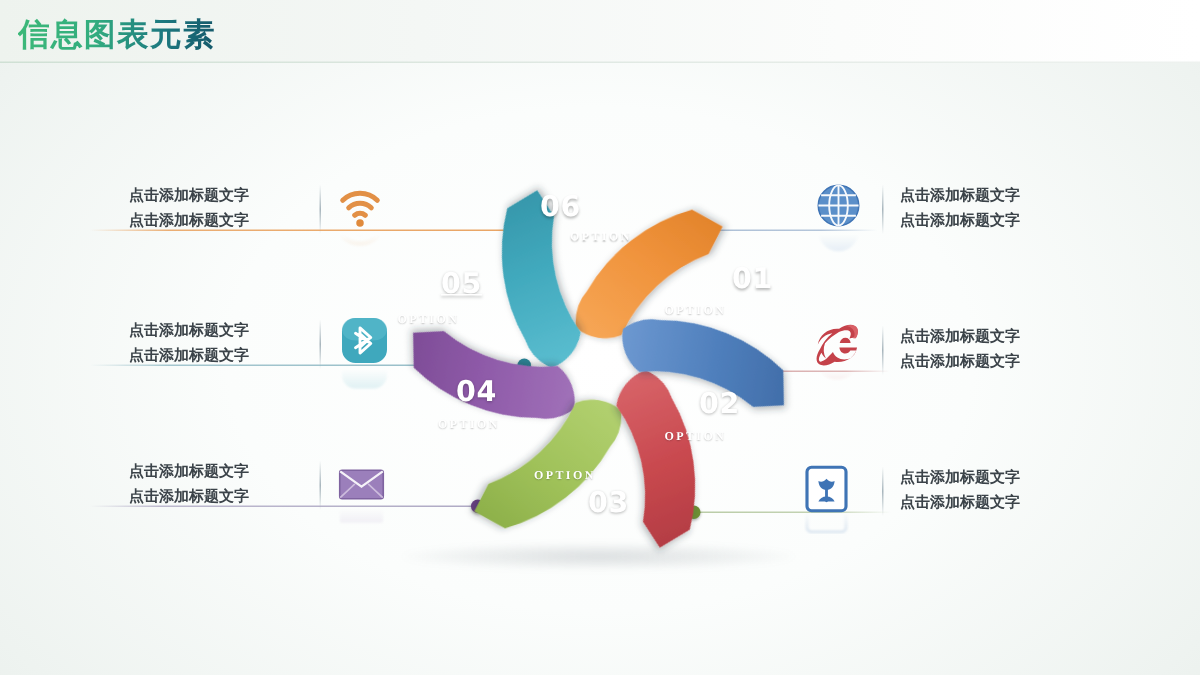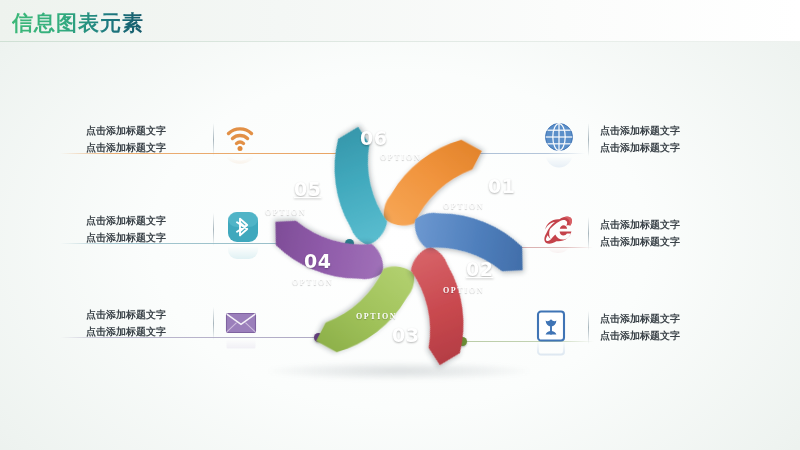--- a/index.html
+++ b/index.html
@@ -348,21 +348,21 @@
 
     <div class="blade-num" style="left:54px;top:83px;text-decoration:underline;">05</div>
     <div class="blade-opt" style="left:25px;top:113px;">OPTION</div>
 
     <div class="blade-num" style="left:64px;top:155px;text-align:center;">04</div>
     <div class="blade-opt" style="left:52px;top:183px;">OPTION</div>
 
     <div class="blade-num" style="left:152px;top:229px;">03</div>
     <div class="blade-opt" style="left:116px;top:217px;">OPTION</div>
 
-    <div class="blade-num" style="left:226px;top:163px;text-decoration:underline;">02</div>
+    <div class="blade-num" style="left:226px;top:163px;">02</div>
     <div class="blade-opt" style="left:203px;top:191px;">OPTION</div>
 
     <div class="blade-num" style="left:224px;top:80px;margin-left:24px;">01</div>
     <div class="blade-opt" style="left:203px;top:107px;">OPTION</div>
 
   </div>
 
 </div>
 
 </body></html>

